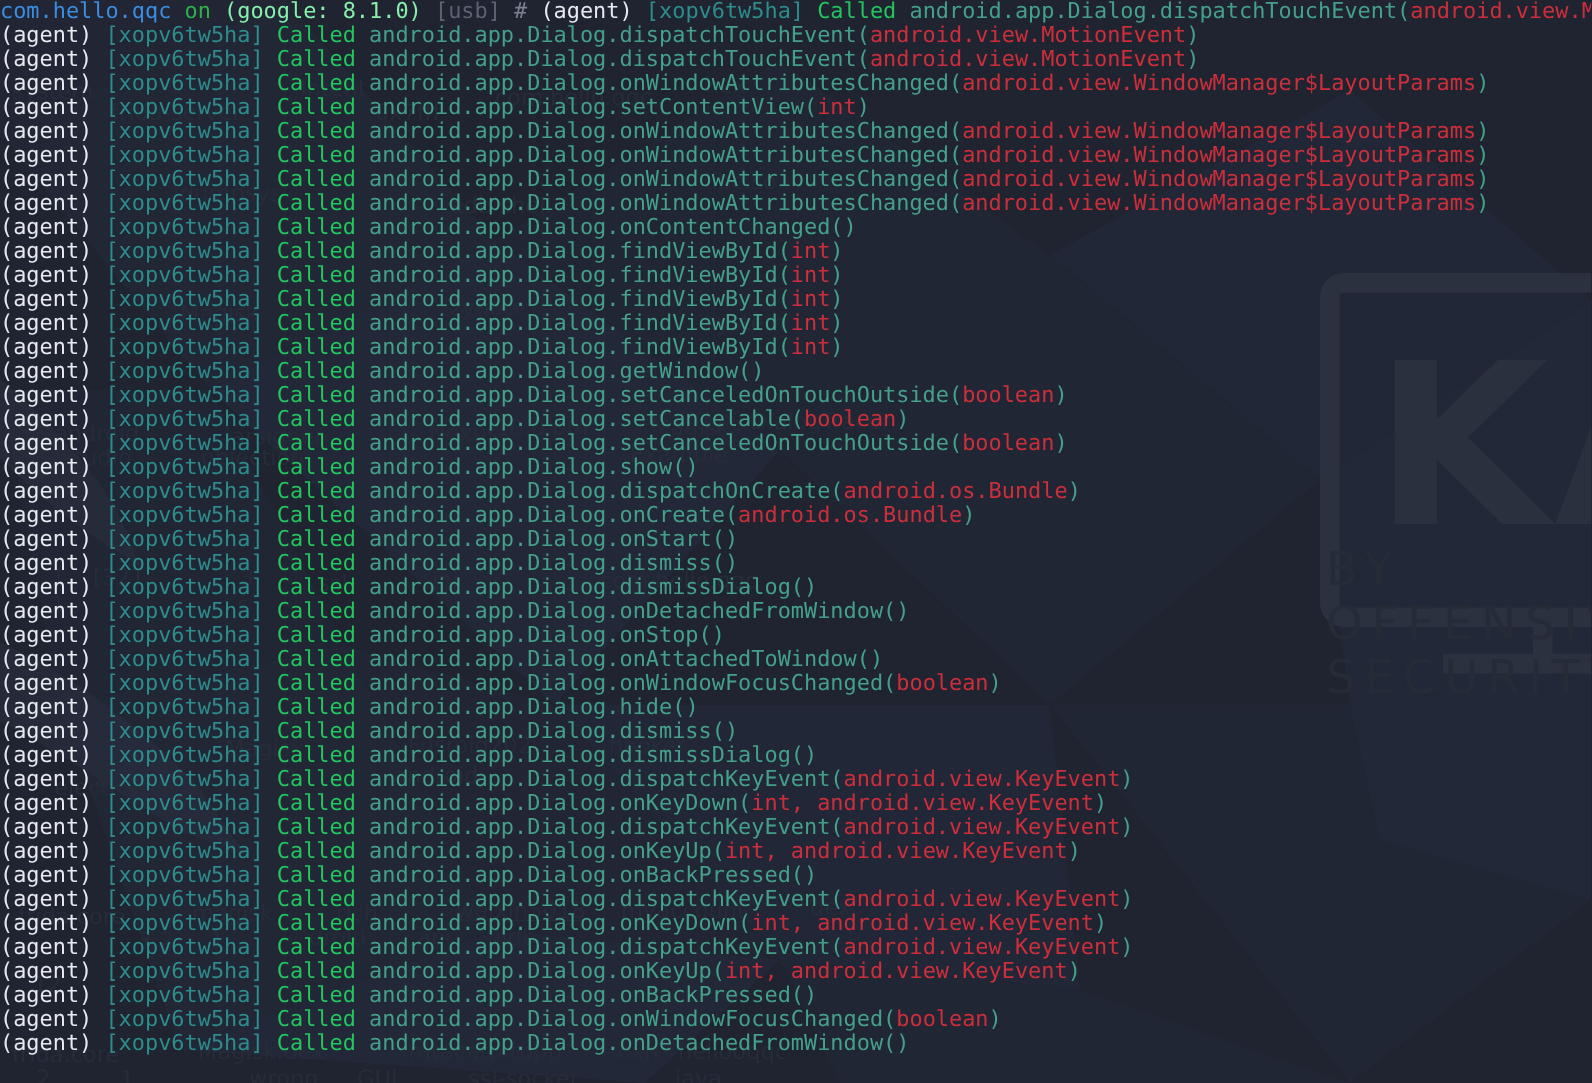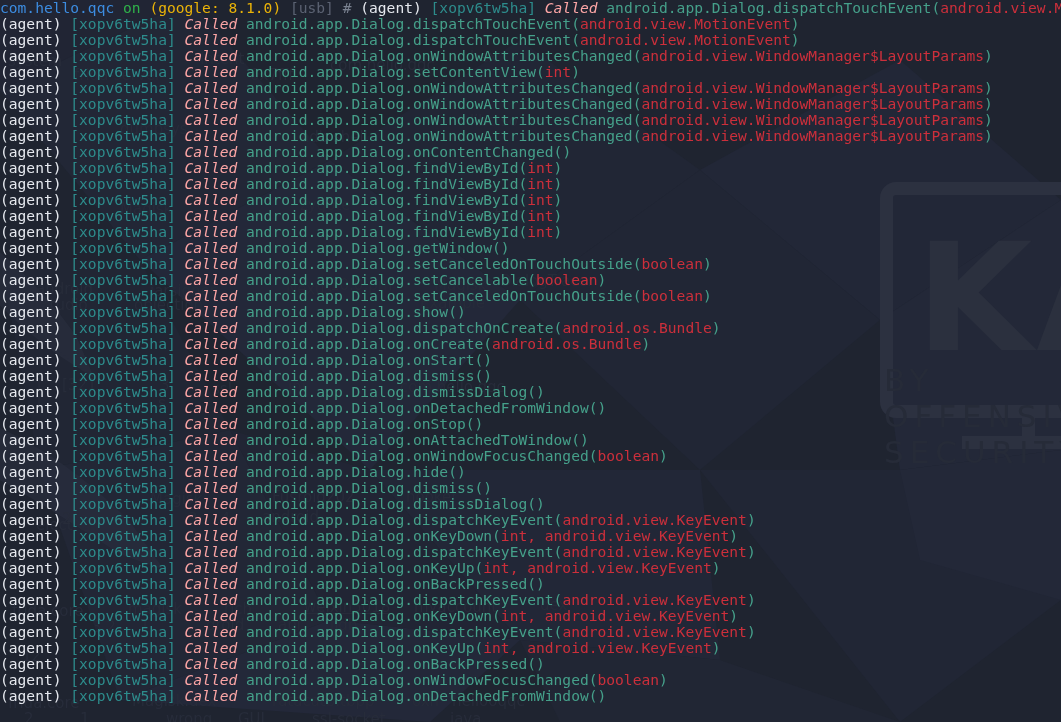--- a/index.html
+++ b/index.html
@@ -52,26 +52,26 @@
   #lines{
     position:relative;z-index:5;
     padding:0;margin:0;
     font-size:14.6px;
     line-height:16px;
     white-space:pre;
   }
   .ln{height:16px;white-space:pre;}
   .c-prompt-app{color:#3c8ce0;}
   .c-prompt-on{color:#2fb14a;}
-  .c-prompt-dev{color:#eab308;}
+  .c-prompt-dev{color:#86efac;}
   .c-prompt-usb{color:#5b6272;}
   .c-prompt-hash{color:#7a8290;}
   .c-agent{color:#e6e9ef;}
   .c-id{color:#2d8c8c;}
-  .c-called{color:#fca5a5;font-style:italic;}
+  .c-called{color:#22c55e;}
   .c-method{color:#45a08a;}
   .c-paren{color:#45a08a;}
   .c-arg{color:#cc2f3b;}
 </style>
 </head>
 <body>
 
 <div id="term">
 
   <div class="bgwrap">

